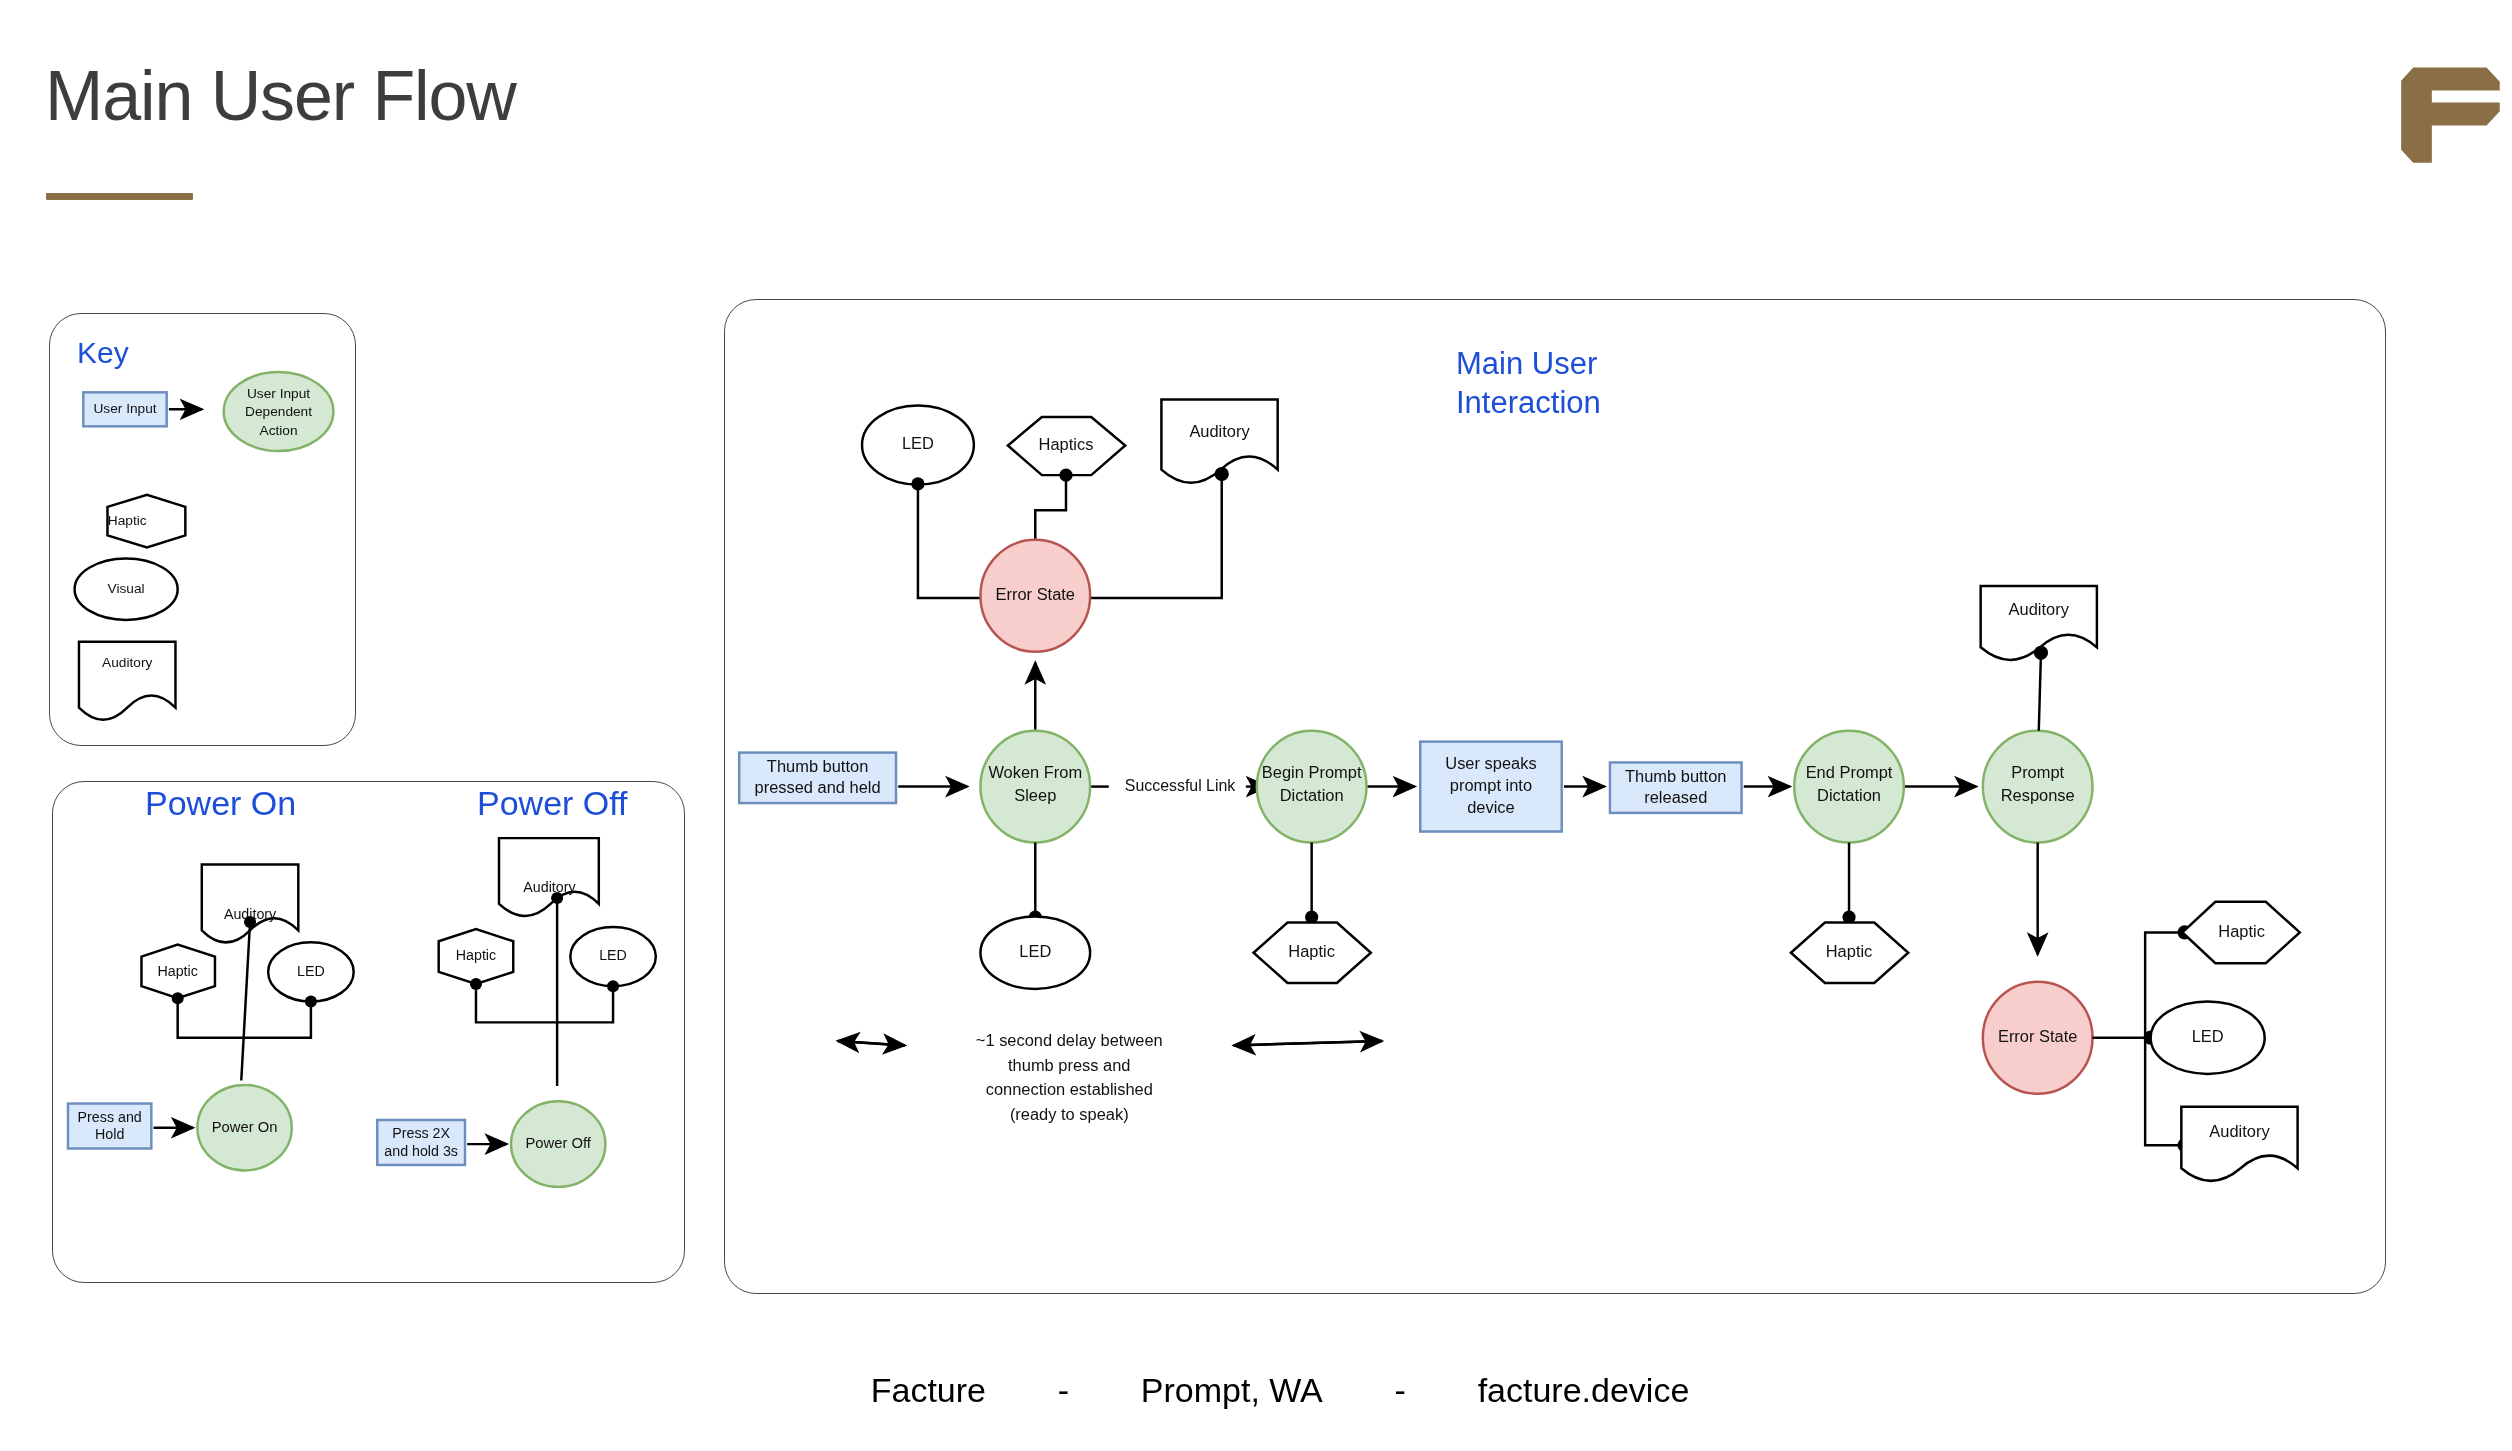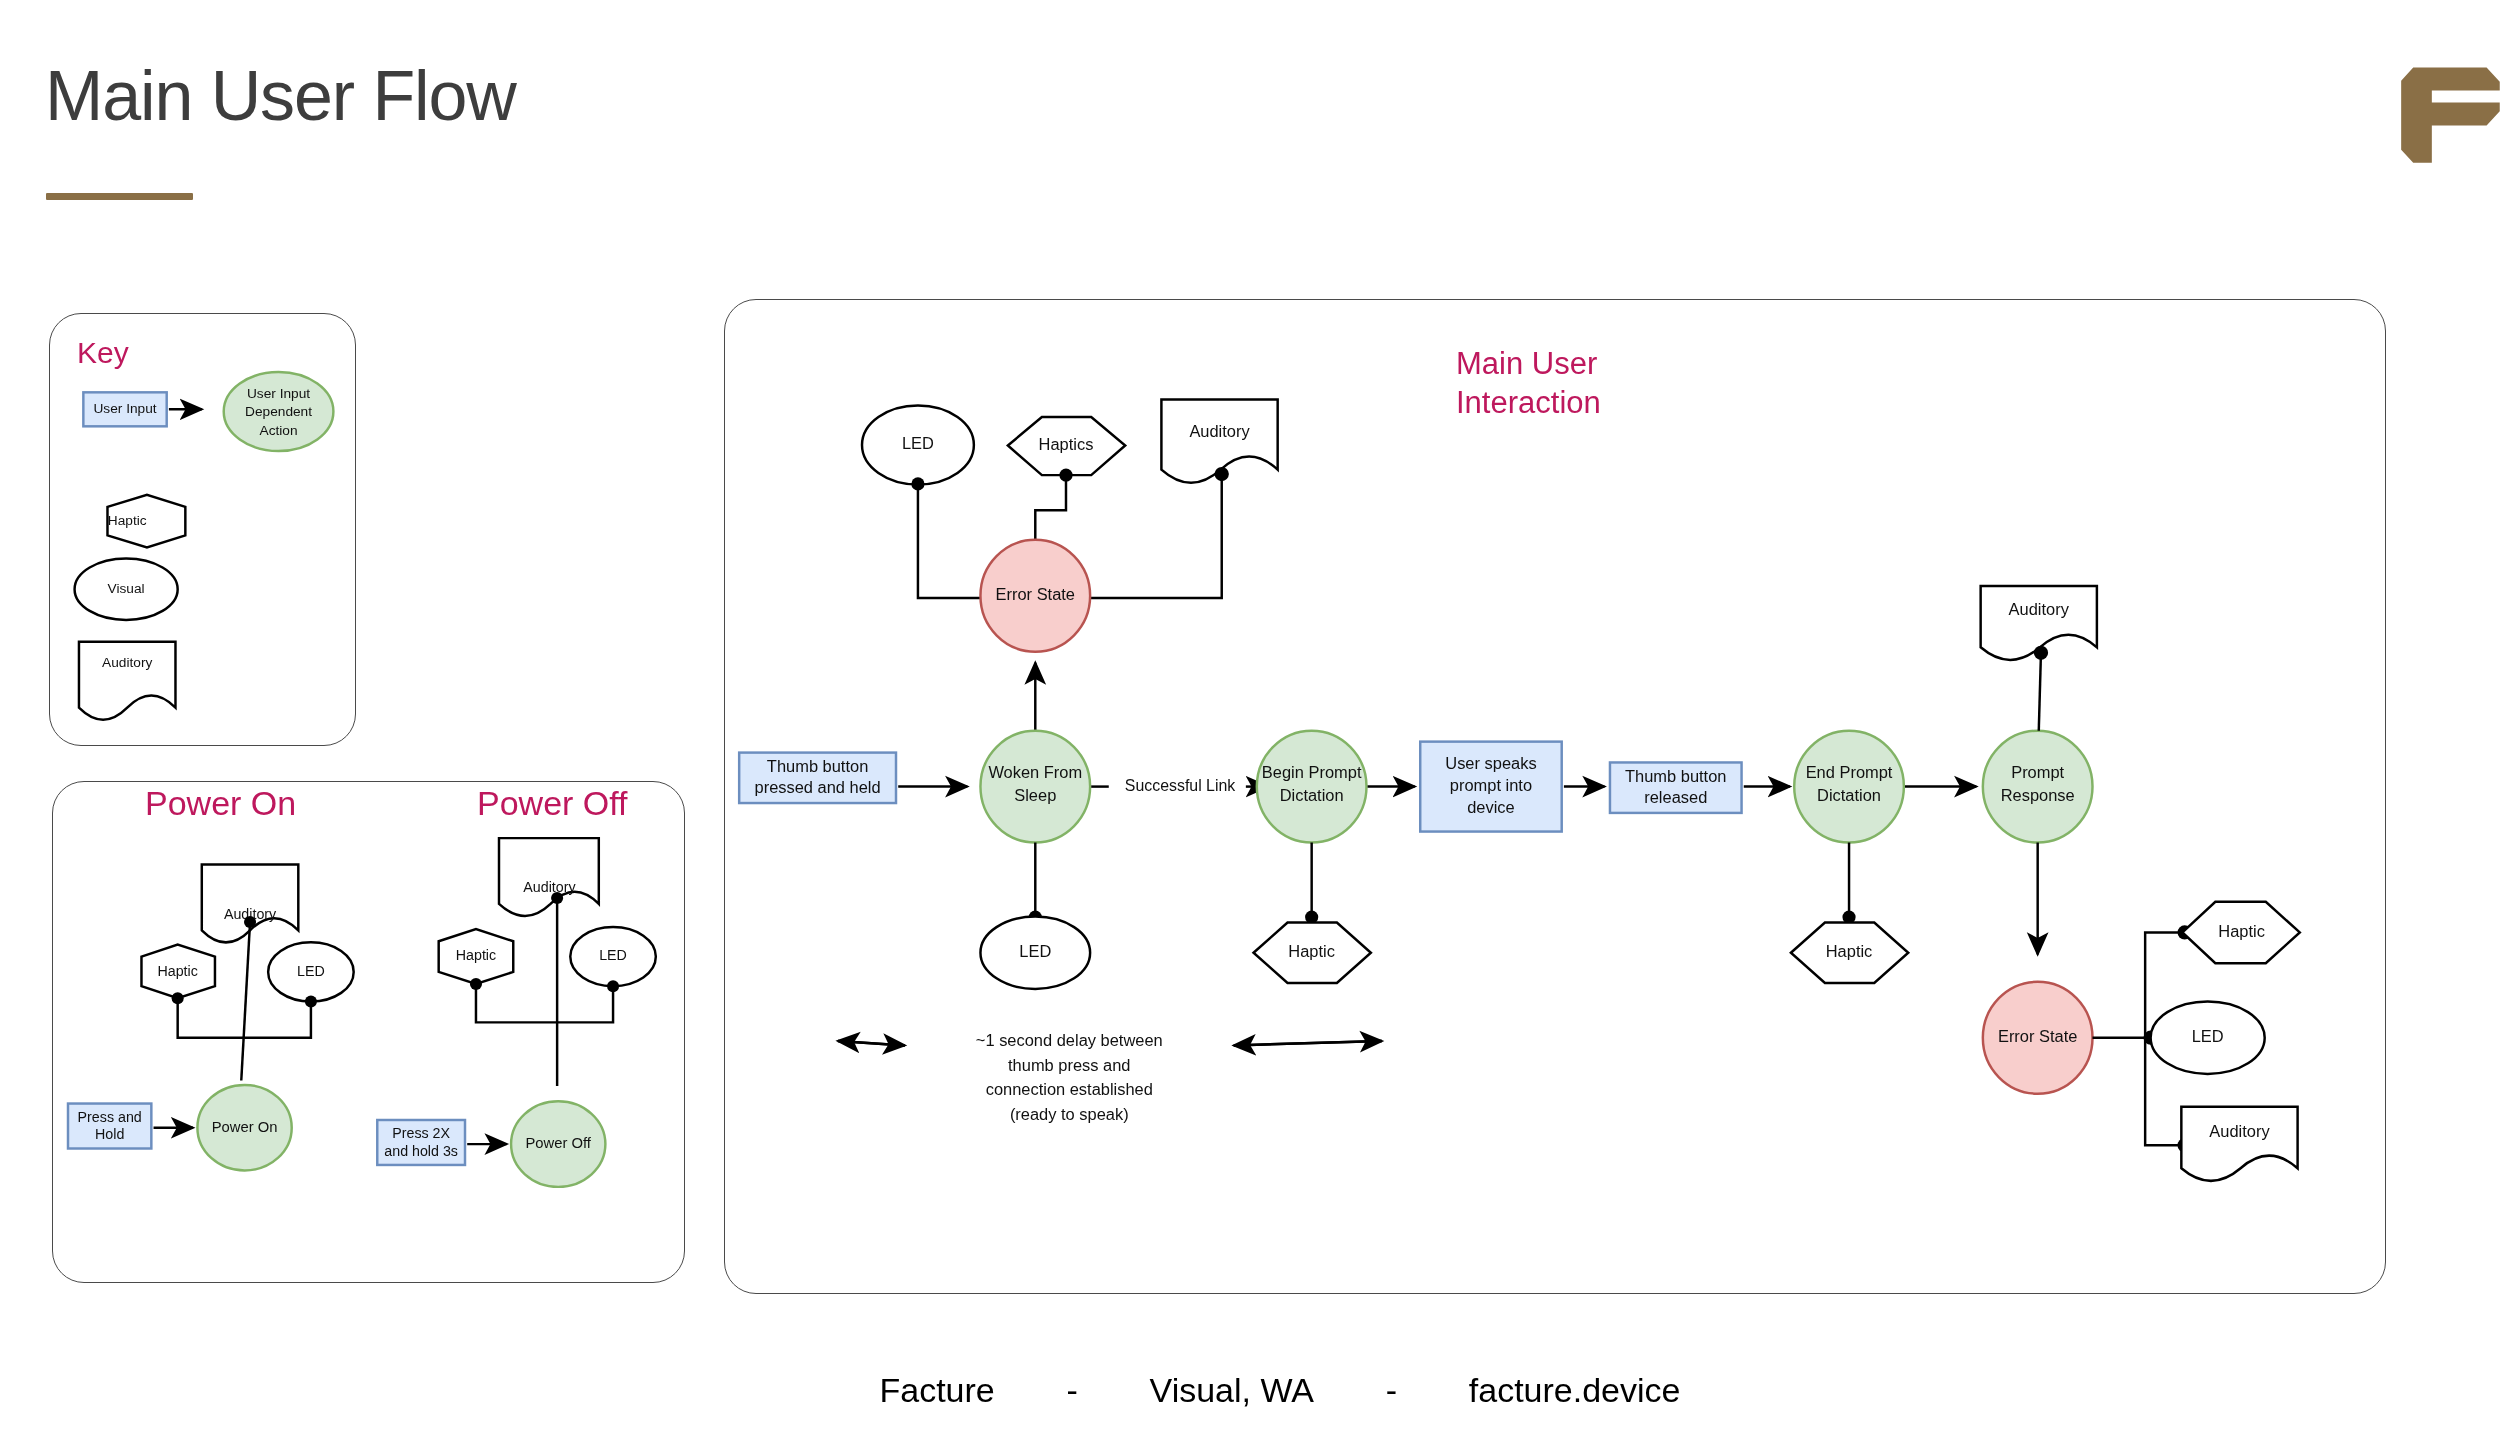--- a/index.html
+++ b/index.html
@@ -25,21 +25,21 @@
 
   
   .panel {
     position: absolute; border: 1.6px solid #4a4a4a; border-radius: 32px; background:#fff;
   }
   #key-panel   { left: 49px;  top: 313px;  width: 307px;  height: 433px; }
   #power-panel { left: 52px;  top: 781px; width: 633px; height: 502px; }
   #main-panel  { left: 724px;top: 299px;  width: 1662px; height: 995px; }
 
   .panel-heading {
-    position: absolute; color:#be185d; font-weight: 400; white-space: pre-line;
+    position: absolute; color:#1d4ed8; font-weight: 400; white-space: pre-line;
   }
   #key-heading      { left: 77px;  top: 336px;  font-size: 30px; }
   #power-on-title   { left: 145px;  top: 784px; font-size: 34px; }
   #power-off-title  { left: 477px;  top: 784px; font-size: 34px; }
   #main-heading     { left: 1456px; top: 333px;  font-size: 31px; line-height: 1.25; margin-top: 12px; }
 
   
   #art { position: absolute; left: 0; top: 0; width: 2512px; height: 1452px; pointer-events: none; }
   .nd-label {
     font-family: "Liberation Sans", sans-serif;
@@ -286,19 +286,19 @@
       <text class="nd-label" x="1950" y="1899" font-size="30">~1 second delay between</text>
       <text class="nd-label" x="1950" y="1944" font-size="30">thumb press and</text>
       <text class="nd-label" x="1950" y="1989" font-size="30">connection established</text>
       <text class="nd-label" x="1950" y="2034" font-size="30">(ready to speak)</text>
     </g>
   </svg>
 
   <div id="footer">
     <span>Facture</span>
     <span class="foot-sep">-</span>
-    <span>Visual, WA</span>
+    <span>Prompt, WA</span>
     <span class="foot-sep">-</span>
     <span>facture.device</span>
   </div>
 
 </div>
 
 
 </body></html>

